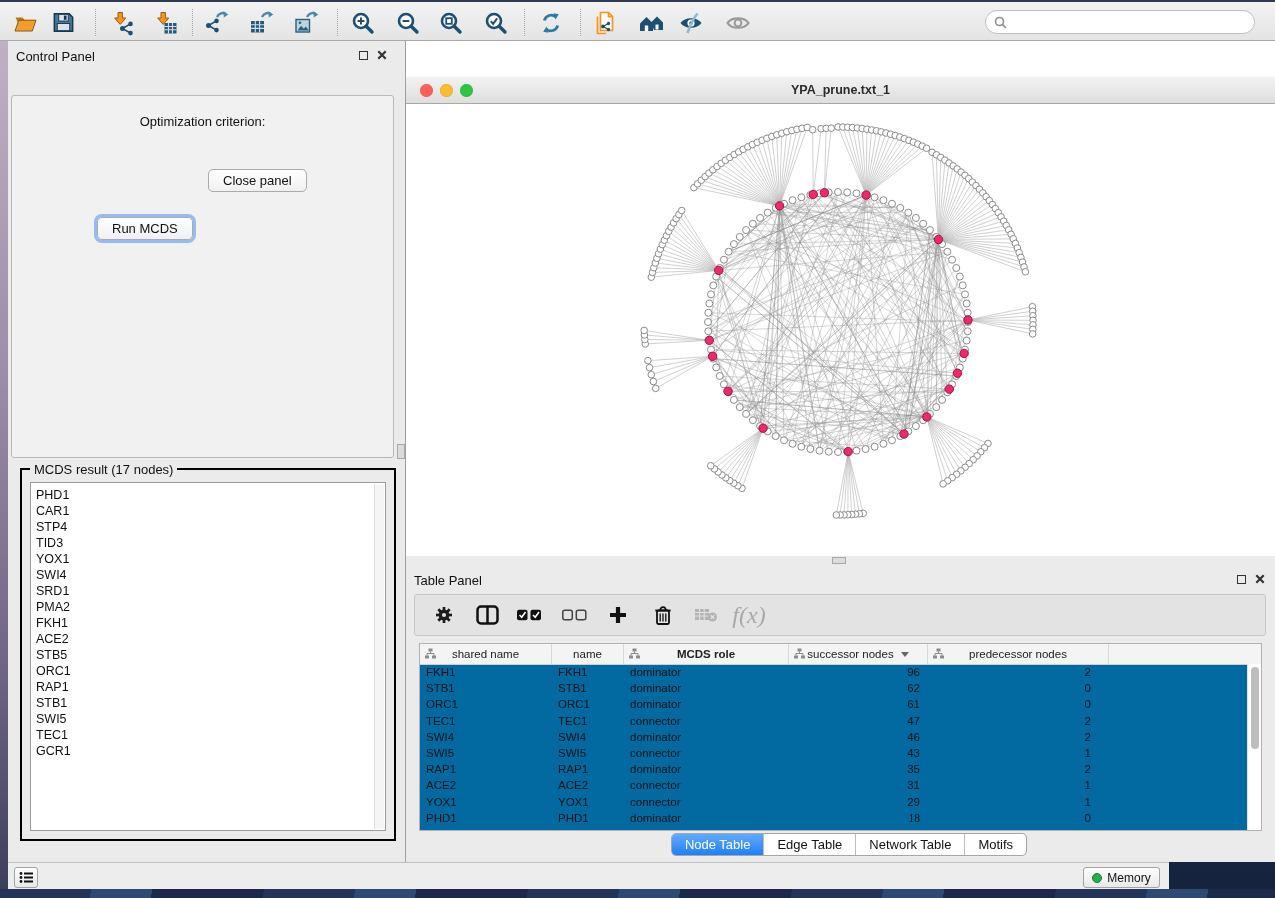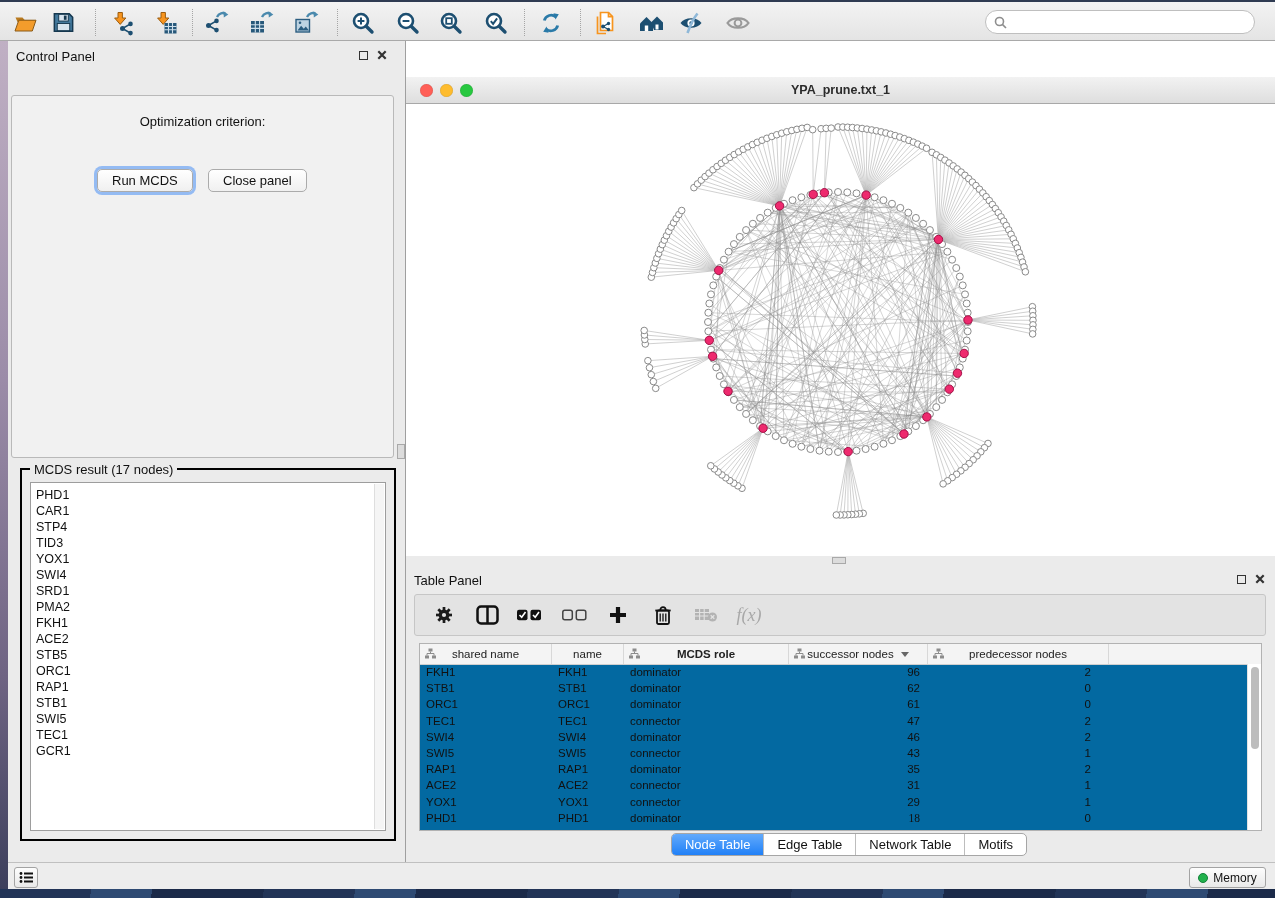--- a/index.html
+++ b/index.html
@@ -33,21 +33,21 @@
     border:1px solid #b9b9b9;border-radius:3px;}
   #opt-label{position:absolute;left:0;right:0;top:18px;text-align:center;font-size:13px;color:#111;}
   #criterion-select{position:absolute;left:36px;top:40px;width:310px;height:22px;background:#fff;
     border:1px solid #b5b5b5;border-radius:5px;display:flex;align-items:center;box-sizing:border-box;}
   #criterion-select .val{flex:1;font-size:12.5px;padding-left:10px;color:#111;white-space:nowrap;}
   #criterion-select .cap{width:20px;height:20px;margin:0;border-radius:4px;
     background:linear-gradient(#7cb5fc,#2b80f6);display:flex;align-items:center;justify-content:center;margin-right:1px;}
   .mac-btn{position:absolute;top:73px;height:23px;background:linear-gradient(#ffffff,#f0f0f0);
     border:1px solid #ababab;border-radius:5px;font-size:13px;color:#111;
     font-family:"Liberation Sans",sans-serif;padding:0 14px;}
-  #run-btn{left:85px;box-shadow:0 0 0 3px rgba(98,158,245,.65);}
+  #run-btn{left:85px;box-shadow:0 0 0 3px rgba(98,158,245,.65);margin-top:48px;}
   #closepanel-btn{left:196px;}
   #mcds-group{position:absolute;left:12px;top:427px;width:372px;height:369px;border:2px solid #000000;}
   #mcds-legend{position:absolute;left:8px;top:-8px;background:#ebebeb;padding:0 4px;font-size:13px;color:#111;}
   #mcds-list{position:absolute;left:8px;top:12px;right:8px;bottom:8px;background:#fff;border:1px solid #9d9d9d;overflow:hidden;}
   .mcds-item{font-size:12.5px;line-height:16px;padding-left:5px;color:#111;}
   #mcds-list .list-track{position:absolute;top:1px;right:1px;bottom:1px;width:9px;background:#f5f5f5;border-left:1px solid #dedede;}
   #mcds-list .items{position:absolute;inset:4px 12px 2px 0;}
 
   
   #v-split{position:absolute;left:397px;top:41px;width:9px;height:821px;background:#ebebeb;border-right:1px solid #9f9f9f;box-sizing:border-box;}
@@ -61,36 +61,36 @@
     background:linear-gradient(#f2f2f2,#dedede);border-bottom:1px solid #a8a8a8;box-sizing:border-box;margin-top:36px;}
   .light{position:absolute;top:7px;width:13px;height:13px;border-radius:50%;box-shadow:inset 0 0 1px rgba(0,0,0,.35);}
   #net-title{position:absolute;left:0;right:0;top:6px;text-align:center;font-size:12.5px;font-weight:bold;color:#2b2b2b;}
   #net-canvas{position:absolute;left:0;top:27px;}
 
   
   #table-panel{position:absolute;left:406px;top:565px;width:869px;height:297px;background:#ebebeb;}
   #tp-toolbar{position:absolute;left:8px;top:29px;width:852px;height:42px;background:#e3e3e3;
     border:1px solid #c6c6c6;border-radius:3px;display:flex;align-items:center;box-sizing:border-box;padding-left:16px;}
   .tp-ico{display:flex;align-items:center;justify-content:center;width:26px;margin-right:11px;}
-  .fx{font-family:"Liberation Serif",serif;font-style:italic;font-size:18px;color:#a8a8a8;}
+  .fx{font-family:"Liberation Serif",serif;font-style:italic;font-size:24px;color:#a8a8a8;}
   #tp-table{position:absolute;left:13px;top:78px;width:843px;height:188px;background:#0369a1;border:1px solid #b2b2b2;box-sizing:border-box;}
   #tp-head{display:flex;height:20px;background:#f4f4f4;border-bottom:1px solid #cfcfcf;}
   .hcell{position:relative;display:flex;align-items:center;justify-content:center;
     font-size:11.5px;color:#222;border-right:1px solid #d8d8d8;box-sizing:border-box;height:20px;}
   .hcell .cicon{position:absolute;left:5px;top:4px;}
   .caret{width:0;height:0;border:4px solid transparent;border-top:5px solid #666;margin-left:7px;margin-top:4px;}
   #tp-rows{position:absolute;left:0;top:20px;right:14px;bottom:0;overflow:hidden;}
   .trow{display:flex;height:16.2px;align-items:center;}
   .tcell{font-size:11.5px;color:#111;box-sizing:border-box;white-space:nowrap;}
   #tp-scroll{position:absolute;right:0;top:20px;bottom:0;width:14px;background:#fff;border-left:1px solid #e3e3e3;box-sizing:border-box;}
   #tp-thumb{position:absolute;left:3px;top:3px;width:8px;height:82px;background:#bdbdbd;border-radius:4px;}
   #tp-tabs{position:absolute;left:17px;right:0;top:268px;text-align:center;}
 
   
-  #status-bar{position:absolute;left:8px;top:862px;width:1267px;height:27px;background:#ededed;border-top:1px solid #c0c0c0;box-sizing:border-box;}
+  #status-bar{position:absolute;left:8px;top:862px;width:1161px;height:27px;background:#ededed;border-top:1px solid #c0c0c0;box-sizing:border-box;}
   .sbtn{position:absolute;top:4px;height:21px;background:linear-gradient(#fdfdfd,#e9e9e9);
     border:1px solid #a3a3a3;border-radius:3px;box-sizing:border-box;display:flex;align-items:center;justify-content:center;}
   #list-btn{left:6px;width:24px;}
   #memory-btn{right:9px;width:77px;gap:5px;font-size:12px;color:#111;}
   #memory-dot{width:10px;height:10px;border-radius:50%;background:#21b14c;border:1px solid #128139;box-sizing:border-box;}
 </style>
 </head>
 <body>
 
 <div id="desktop">

